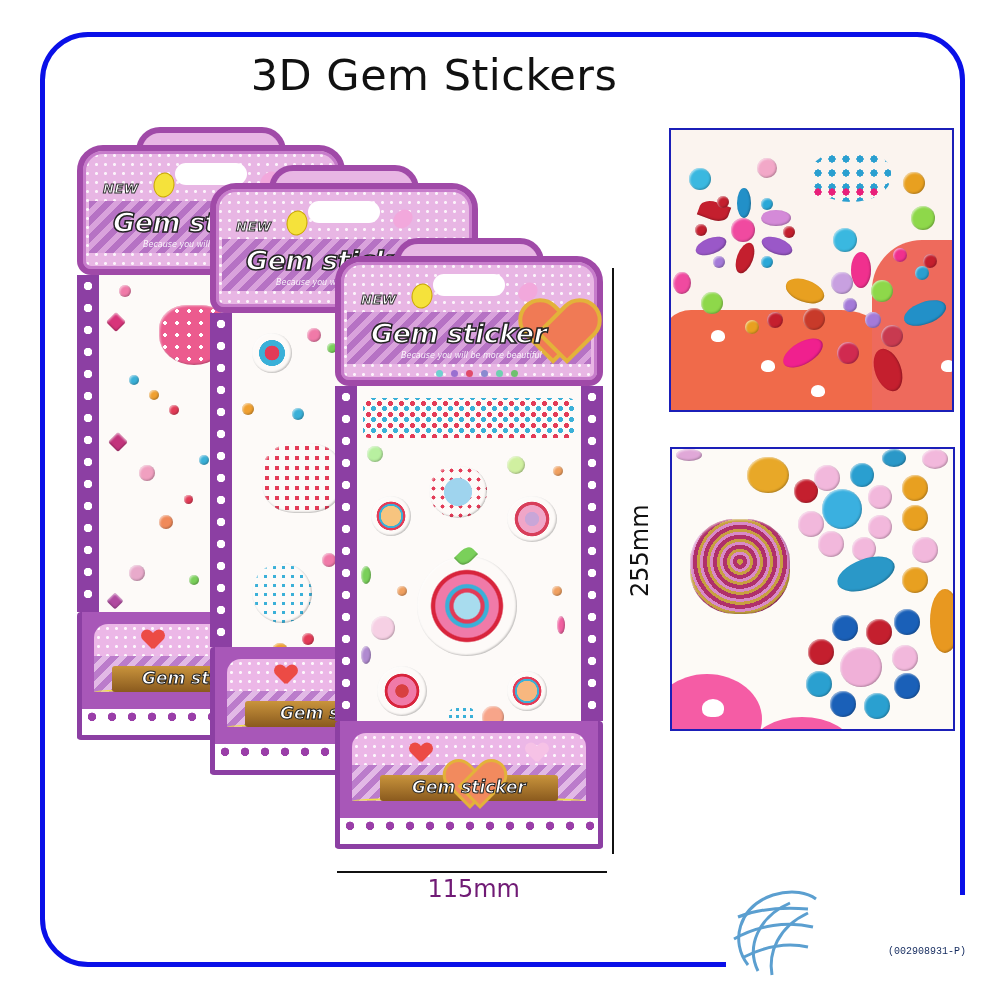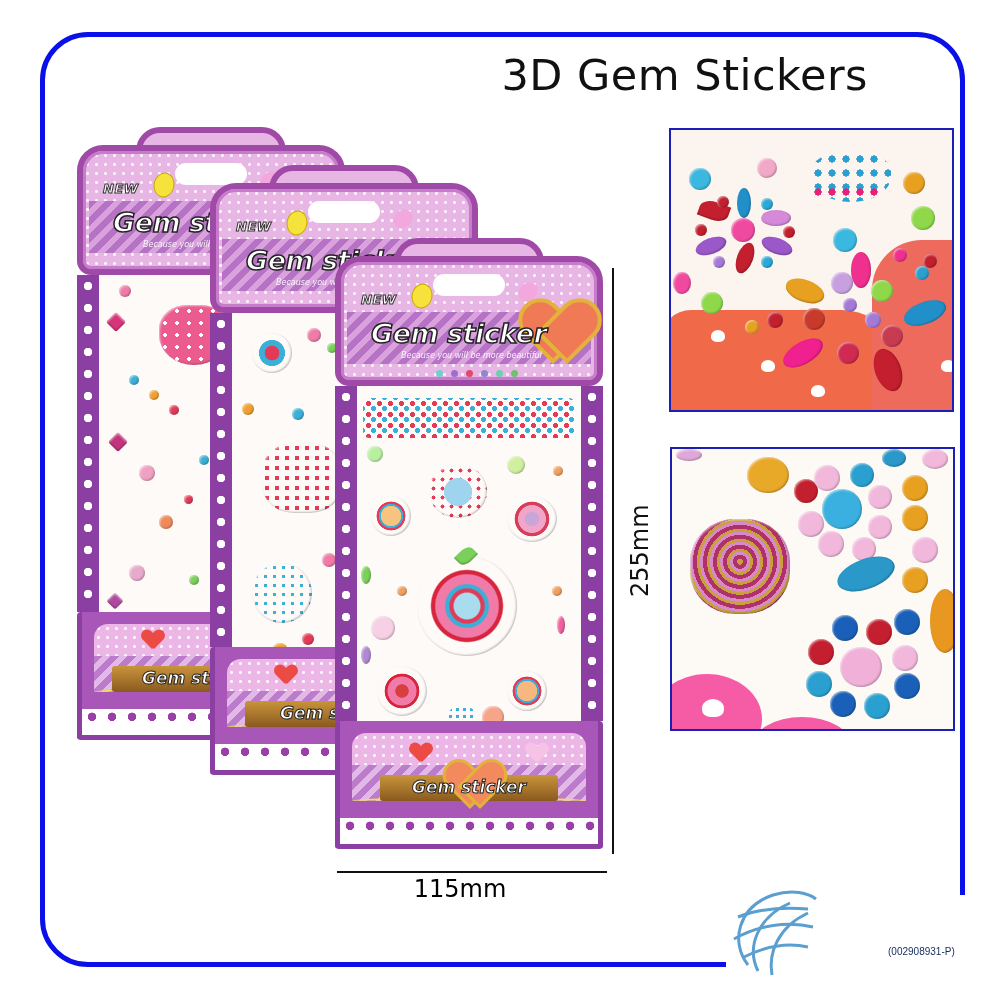--- a/index.html
+++ b/index.html
@@ -8,21 +8,21 @@
 
   .frame {
     position: absolute; left: 40px; top: 32px; width: 925px; height: 935px;
     border: 5px solid #0a10e8; border-radius: 48px;
   }
   .logo-mask {
     position: absolute; left: 726px; top: 895px; width: 270px; height: 80px; background: #ffffff;
   }
 
   .title {
-    position: absolute; left: 0; width: 868px; top: 50px; text-align: right;
+    position: absolute; left: 0; width: 868px; top: 50px; text-align: center;
     font-size: 43px; color: #111; font-family: "DejaVu Sans", sans-serif; letter-spacing: 0.5px;
   }
 
   
   .pkg { position: absolute; width: 268px; }
   .pkg-header {
     position: absolute; left: 0; top: 0; width: 100%; height: 130px;
     background:
       radial-gradient(circle, rgba(255,255,255,0.85) 1.3px, transparent 1.6px) 0 0/9px 9px,
       #e8b6e4;
@@ -135,21 +135,21 @@
   .gem { position: absolute; border-radius: 50%; box-shadow: inset -1px -1px 2px rgba(0,0,0,0.25), inset 1px 1px 2px rgba(255,255,255,0.6); }
   .leaf { position: absolute; border-radius: 50% 0; box-shadow: inset -1px -1px 2px rgba(0,0,0,0.25); }
 
   
   .dim-v { position: absolute; left: 612px; top: 268px; width: 2px; height: 586px; background: #111; }
   .dim-h { position: absolute; left: 337px; top: 871px; width: 270px; height: 2px; background: #111; }
   .dim-v-label {
     position: absolute; left: 595px; top: 538px; width: 90px; text-align: center;
     transform: rotate(-90deg); font-size: 24px; color: #111;
   }
-  .dim-h-label { position: absolute; left: 400px; top: 875px; width: 120px; text-align: center; font-size: 24px; color: #000000; }
+  .dim-h-label { position: absolute; left: 400px; top: 875px; width: 120px; text-align: right; font-size: 24px; color: #701a75; }
 
   
   .photo { position: absolute; border: 2px solid #1b1fb8; overflow: hidden; background: #fbf4ef; }
   .photo.p1 { left: 669px; top: 128px; width: 285px; height: 284px; }
   .photo.p2 { left: 670px; top: 447px; width: 285px; height: 284px; background: #fdfaf6; }
 
   .scallop-orange {
     position: absolute; left: -10px; bottom: -20px; width: 240px; height: 120px;
     background: #f06a4a; border-radius: 30px 60px 0 0;
   }
@@ -159,21 +159,21 @@
 
   
   .logo { position: absolute; left: 728px; top: 887px; width: 250px; height: 95px; }
   .globe { position: absolute; left: 0; top: 0; width: 90px; height: 95px; }
   .logo-name {
     position: absolute; left: 80px; top: 28px; font-size: 27px; font-weight: bold; color: #132a5e;
     font-family: "Liberation Sans", sans-serif; letter-spacing: -0.5px; white-space: nowrap;
   }
   .logo-reg {
     position: absolute; left: 160px; top: 59px; font-size: 10px; color: #132a5e;
-    font-family: Liberation Sans, sans-serif; white-space: nowrap;
+    font-family: Liberation Mono, monospace; white-space: nowrap;
   }
 </style>
 </head>
 <body>
 
 <div class="frame"></div>
 <div class="logo-mask"></div>
 
 <div class="title">3D Gem Stickers</div>
 

